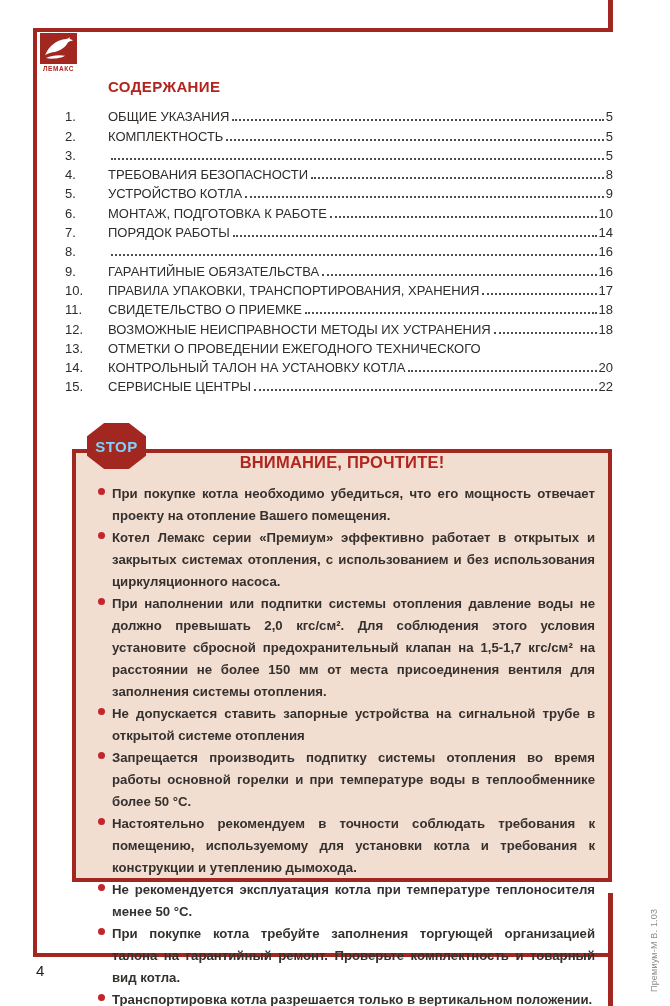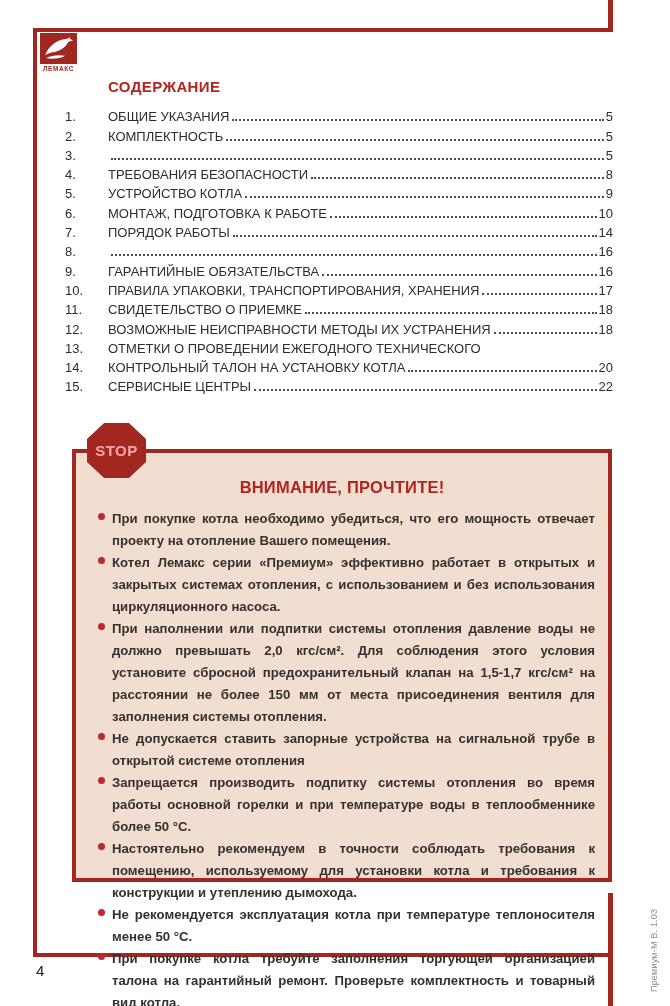--- a/index.html
+++ b/index.html
@@ -55,28 +55,28 @@
   .toc-label{white-space:nowrap;}
   .toc-dots{flex:1 1 auto;border-bottom:2px dotted #4c4c4c;margin:0 1px 3px 3px;min-width:8px;}
   .toc-page{flex:0 0 auto;text-align:right;padding-left:1px;}
   
   .warnbox{
     position:absolute;left:72px;top:449px;width:540px;height:433px;
     background:var(--warning-bg);
     border:4px solid var(--frame-red);
   }
   .stop-sign{
-    position:absolute;left:87px;top:423px;width:59px;height:55px;
+    position:absolute;left:87px;top:423px;width:59px;height:46px;
     background:var(--frame-red);
     clip-path:polygon(29% 0,71% 0,100% 29%,100% 71%,71% 100%,29% 100%,0 71%,0 29%);
     display:flex;align-items:center;justify-content:center;
-    color:#fca5a5;font-weight:bold;font-size:15px;letter-spacing:0.5px;
+    color:#7dd3fc;font-weight:bold;font-size:15px;letter-spacing:0.5px;
   }
   .warn-title{
-    margin-top:25px;text-align:center;
+    text-align:center;
     font-size:16.5px;font-weight:bold;color:var(--accent-red);
     letter-spacing:0.2px;
   }
   .warn-list{
     list-style:none;
     margin:11px 13px 0 22px;
   }
   .warn-list li{
     position:relative;padding-left:14px;
     font-size:13.2px;font-weight:bold;line-height:22px;

